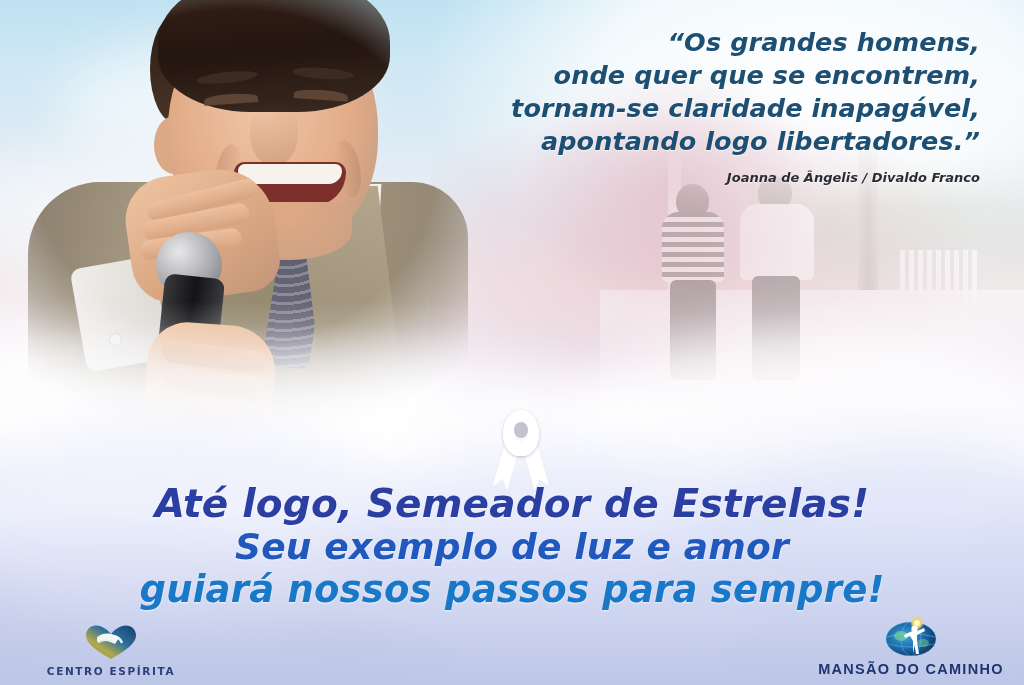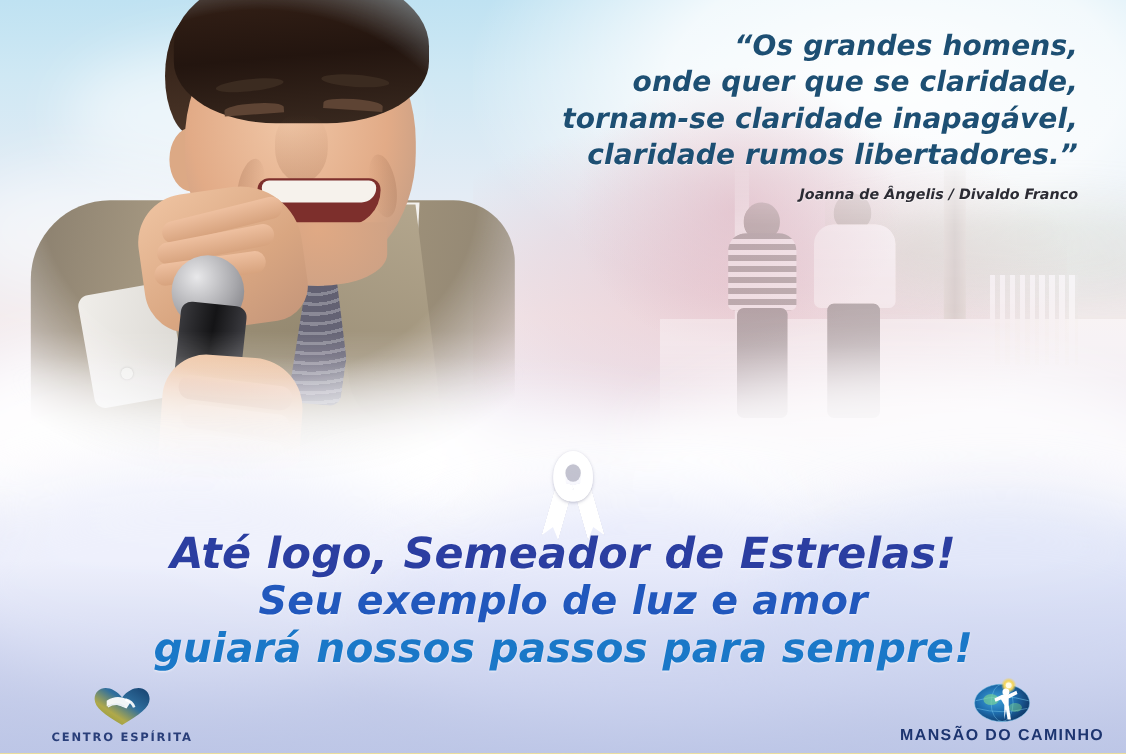--- a/index.html
+++ b/index.html
@@ -294,23 +294,23 @@
     <div class="mic-f mf1"></div>
       <div class="mic-f mf2"></div>
       <div class="mic-f mf3"></div>
     <div class="portrait-fade"></div>
   </div>
 
   <div class="bottomhaze"></div>
 
   <div class="quote">
     <span class="ln">“Os grandes homens,</span>
-    <span class="ln">onde quer que se claridade,</span>
+    <span class="ln">onde quer que se encontrem,</span>
     <span class="ln">tornam-se claridade inapagável,</span>
-    <span class="ln">claridade rumos libertadores.”</span>
+    <span class="ln">apontando logo libertadores.”</span>
   </div>
   <div class="attrib">Joanna de Ângelis / Divaldo Franco</div>
 
   <div class="ribbon">
     <div class="rb-tail rb-l"></div>
     <div class="rb-tail rb-r"></div>
     <div class="rb-loop"></div>
     <div class="rb-hole"></div>
   </div>
 

